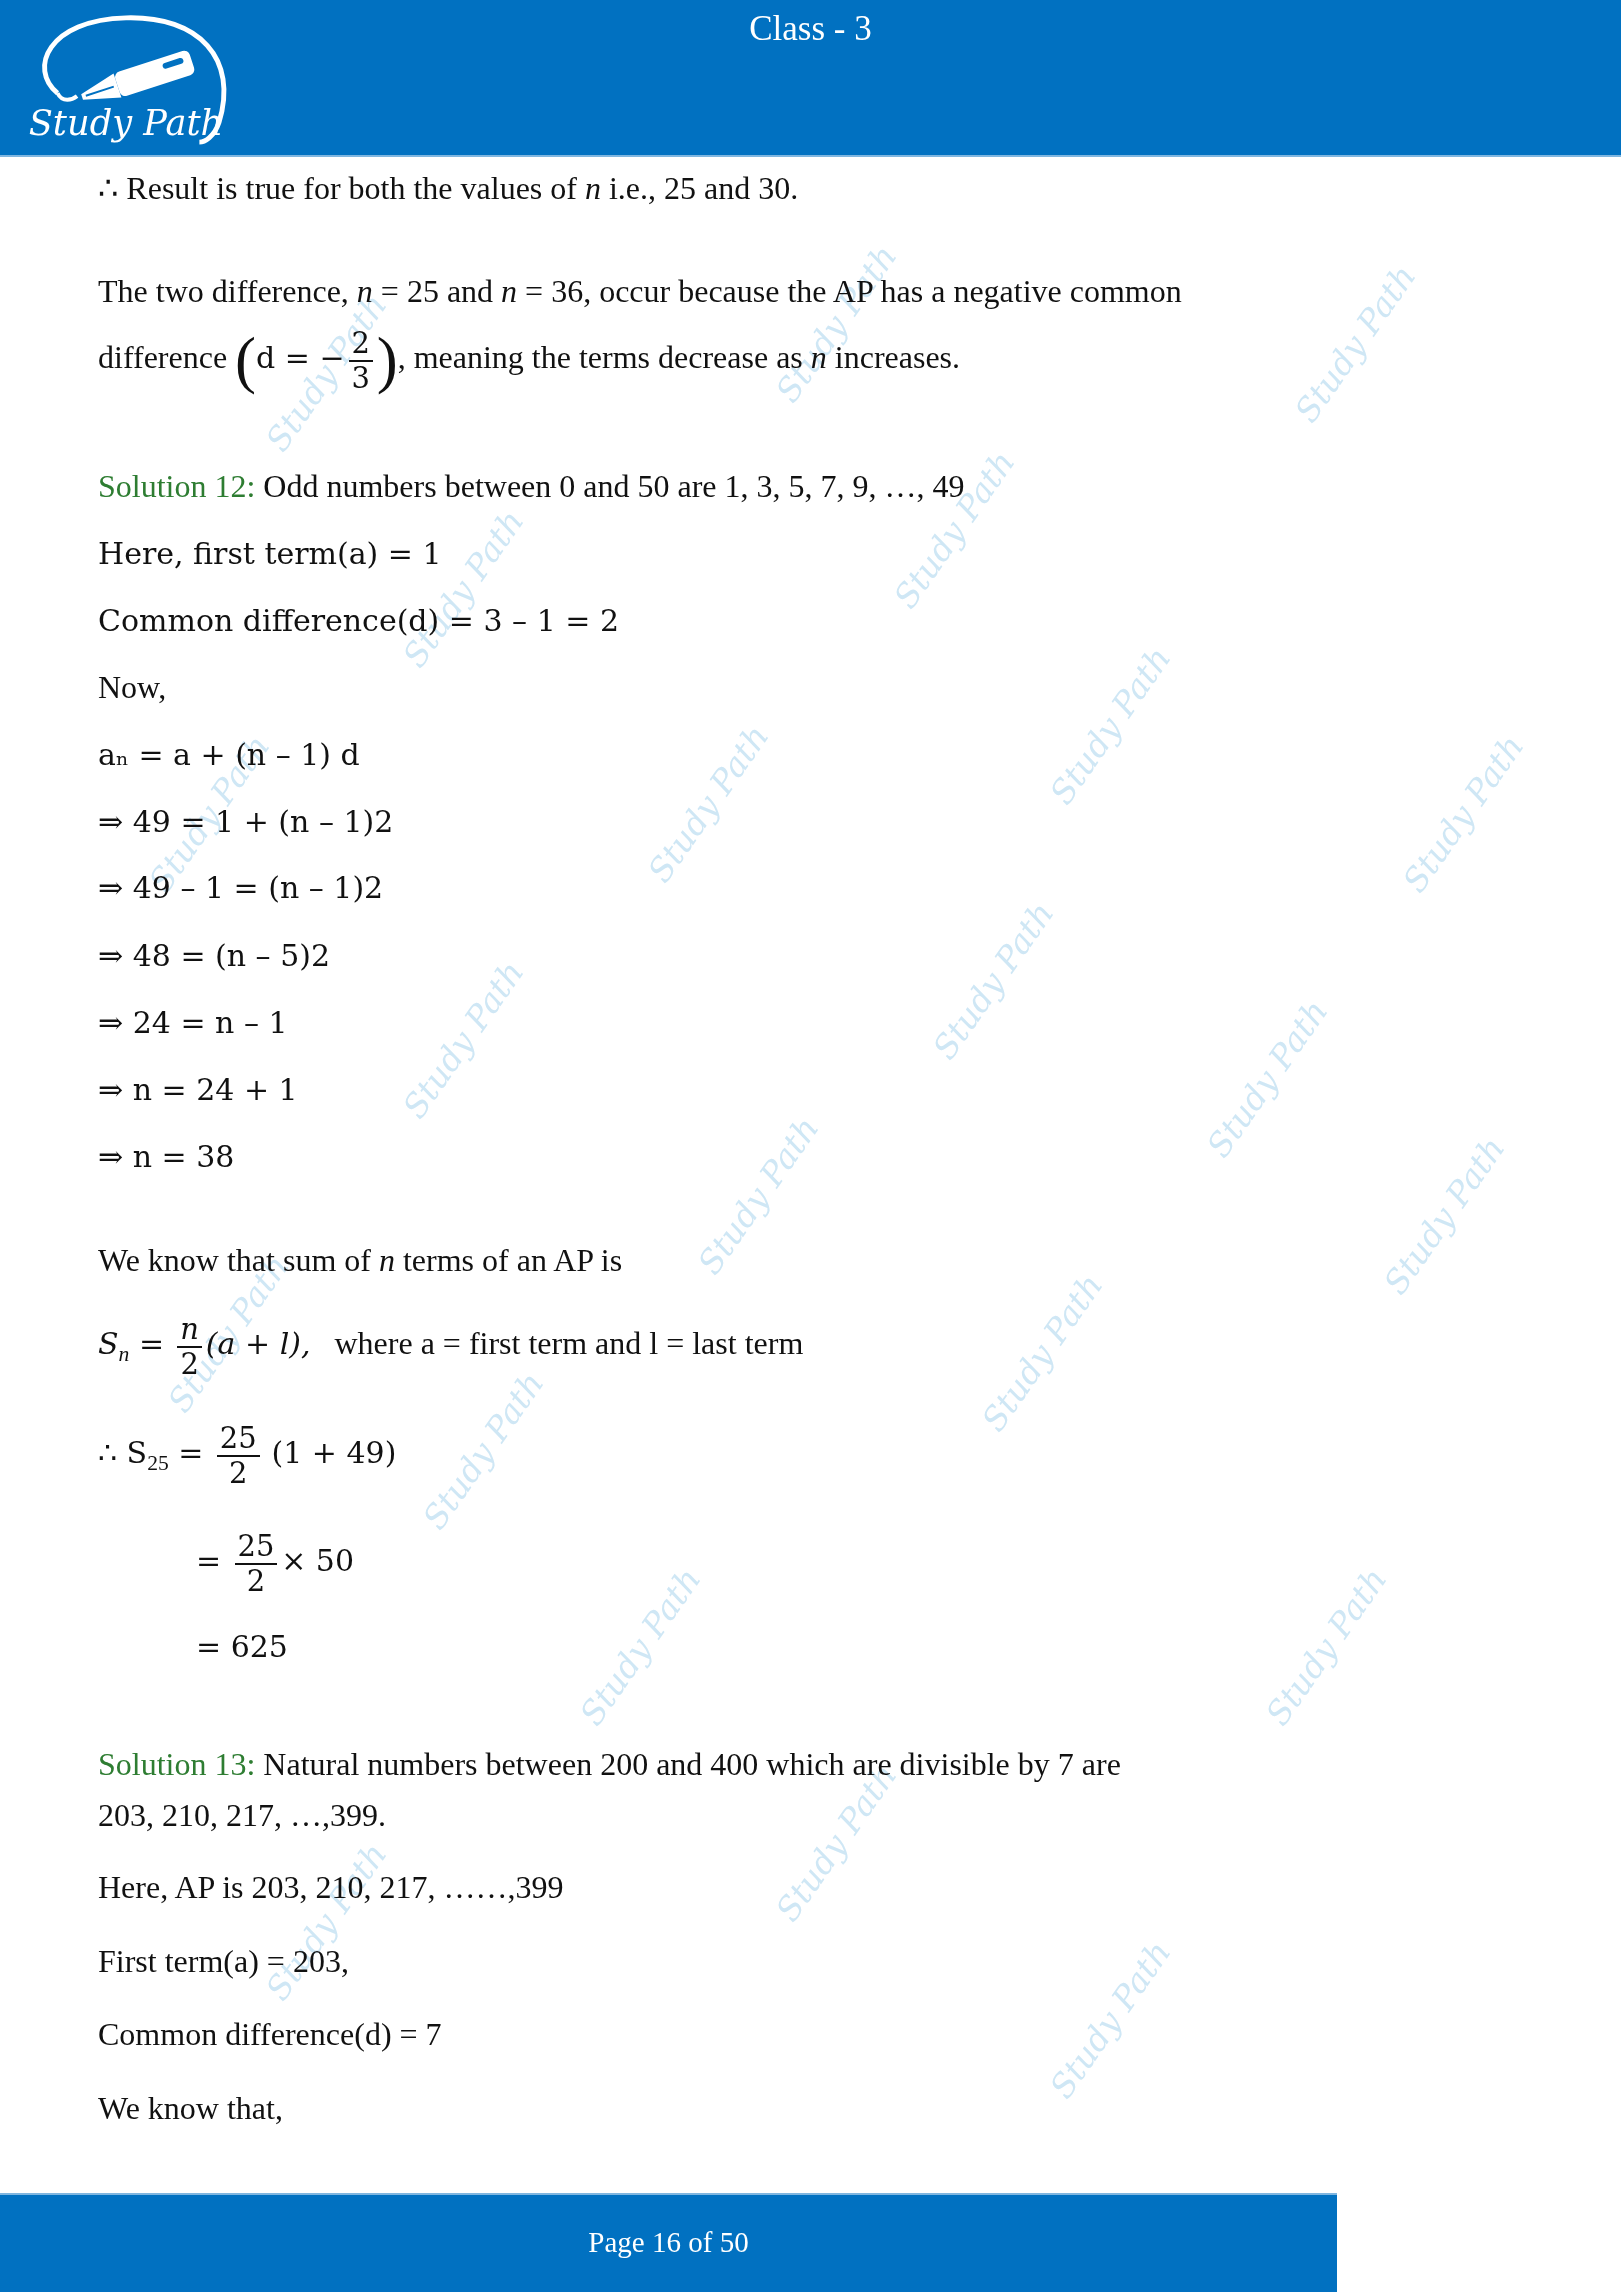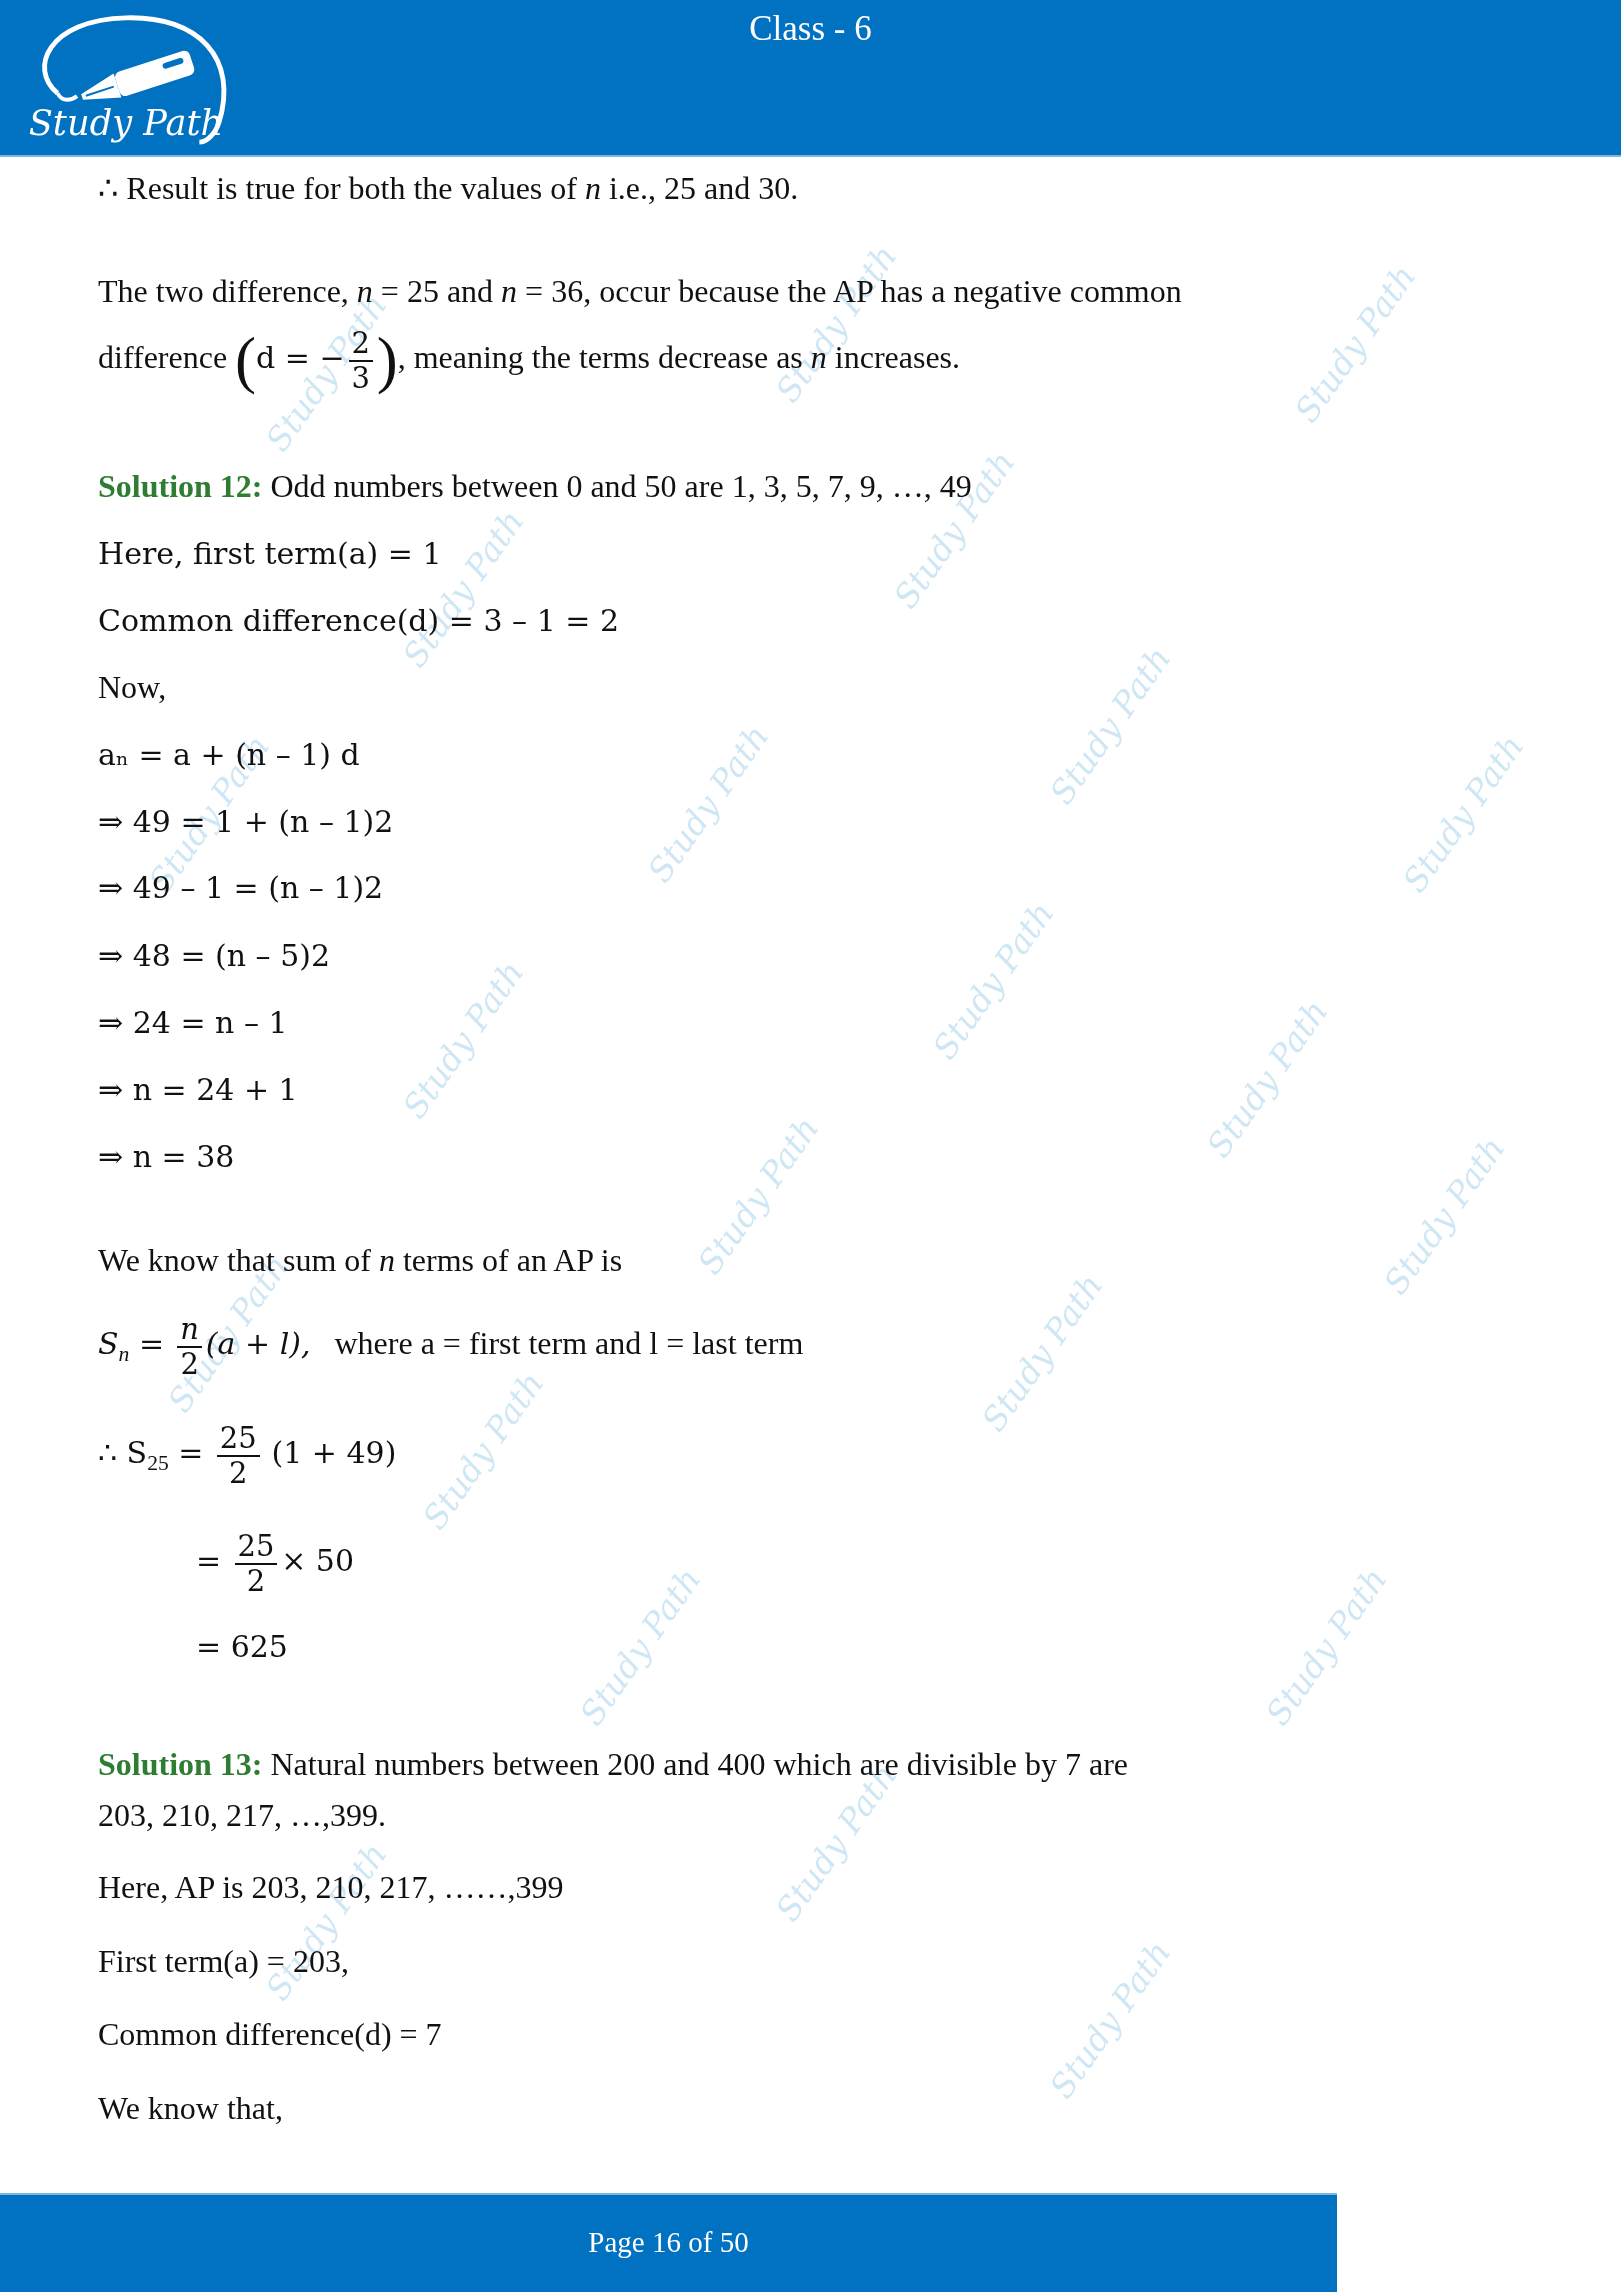--- a/index.html
+++ b/index.html
@@ -26,21 +26,21 @@
   .watermarks { position: absolute; left: 0; top: 157px; width: 1621px; height: 2036px; pointer-events: none; }
   .wm {
     position: absolute; font-family: "DejaVu Serif", serif; font-style: italic;
     font-size: 33px; color: #cfe7f5; transform: rotate(-55deg); white-space: nowrap;
   }
   .content { position: absolute; left: 98px; top: 0; width: 1431px; }
   .line {
     position: absolute; left: 0; white-space: nowrap; font-size: 32px; line-height: 39px;
     font-family: "Liberation Serif", serif;
   }
-  .sol-label { color: #2e7d32; font-weight: bold; }
+  .sol-label { color: #2e7d32; font-weight: normal; }
   .math { font-family: "DejaVu Serif", serif; font-size: 30px; }
   .it { font-style: italic; }
   .frac {
     display: inline-block; vertical-align: middle; text-align: center;
     font-family: "DejaVu Serif", serif; font-size: 29px; line-height: 33px; margin: 0 3.9px;
   }
   .frac .num { display: block; border-bottom: 2px solid #111; padding: 0 2.9px; }
   .frac .den { display: block; padding: 0 2.9px; }
   .paren { font-size: 63px; font-weight: 200; vertical-align: middle; line-height: 59px; }
   sub { font-size: 21.6px; }
@@ -54,21 +54,21 @@
     <path d="M40 85 C 45 95, 55 92, 60 88" fill="none" stroke="#fff" stroke-width="4"></path>
     <g transform="rotate(-18 120 70)">
       <rect x="100" y="58" width="80" height="26" rx="6" fill="#fff"></rect>
       <rect x="150" y="64" width="22" height="6" rx="3" fill="#0171c1"></rect>
       <polygon points="100,58 100,84 62,74 62,68" fill="#fff"></polygon>
       <line x1="66" y1="71" x2="96" y2="71" stroke="#0171c1" stroke-width="2"></line>
     </g>
     <text x="110" y="128" text-anchor="middle" fill="#fff" font-family="DejaVu Serif, serif" font-style="italic" font-size="36">Study Path</text>
   </svg>
   <div class="header-titles">
-    <div>Class - 6</div>
+    <div>Class - 3</div>
   </div>
 </div>
 
 <div class="watermarks">
   <span class="wm" style="left:235px;top:196px">Study Path</span>
   <span class="wm" style="left:745px;top:147px">Study Path</span>
   <span class="wm" style="left:1264px;top:167px">Study Path</span>
   <span class="wm" style="left:372px;top:412px">Study Path</span>
   <span class="wm" style="left:863px;top:353px">Study Path</span>
   <span class="wm" style="left:1019px;top:549px">Study Path</span>

